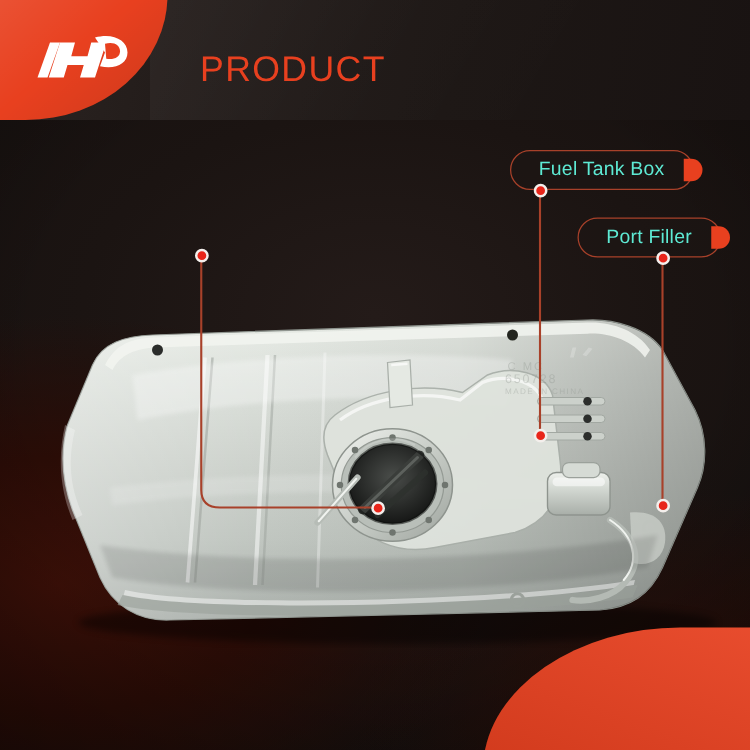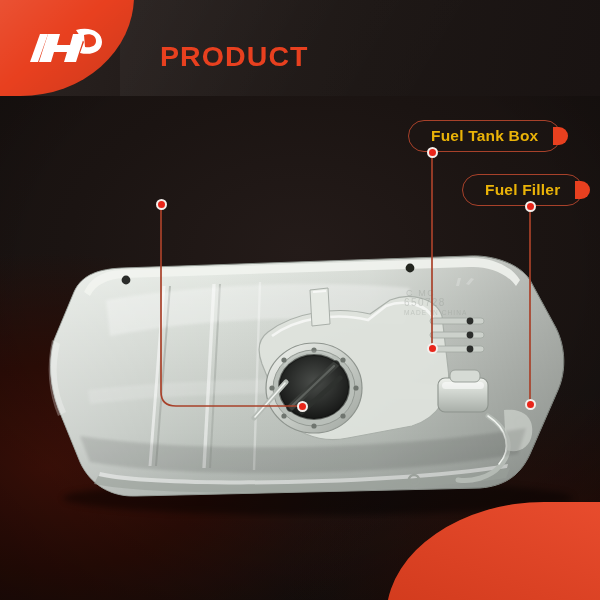--- a/index.html
+++ b/index.html
@@ -31,21 +31,21 @@
     border-bottom-right-radius:118px 104px;}
   .hdr-red-sh{position:absolute;left:-8px;top:-4px;width:142px;height:100px;
     background:linear-gradient(140deg,rgba(255,255,255,.10) 0%,rgba(255,255,255,0) 46%,rgba(0,0,0,.12) 100%);
     border-bottom-right-radius:118px 104px;}
 
   .logo{position:absolute;left:24px;top:22px;width:86px;height:52px;}
   .logo svg{display:block;}
 
   .title{position:absolute;left:160px;top:36px;height:40px;
     display:flex;align-items:center;gap:21px;
-    font-size:28.5px;font-weight:700;letter-spacing:1.1px;justify-content:center;}
+    font-size:28.5px;font-weight:400;letter-spacing:1.1px;justify-content:center;}
   .t-red{color:#e8401f;}
   .t-white{color:#f2f0ef;}
 
   
   .foot-red{position:absolute;right:-40px;bottom:-22px;width:250px;height:120px;
     background:#e8401f;
     border-top-left-radius:150px 108px;
     transform:skewX(-4deg);}
   .foot-red-sh{position:absolute;right:-40px;bottom:-22px;width:250px;height:120px;
     background:linear-gradient(200deg,rgba(255,255,255,.07),rgba(0,0,0,.10));
@@ -57,21 +57,21 @@
 
   
   .wires{position:absolute;inset:0;}
   .wires svg{display:block;}
 
   
   .pill{position:absolute;height:32px;display:flex;align-items:center;
     border:1.6px solid #a8412a;border-radius:17px;
     background:rgba(30,22,20,.55);
     padding:0 22px;box-sizing:border-box;white-space:nowrap;}
-  .pill span{font-size:15.5px;color:#eab308;letter-spacing:.2px;font-weight:700;}
+  .pill span{font-size:15.5px;color:#5eead4;letter-spacing:.2px;font-weight:400;}
   .tab{position:absolute;top:50%;margin-top:-9px;width:15px;height:18px;background:#e8401f;}
   .tab.right{right:-8px;border-top-right-radius:9px;border-bottom-right-radius:9px;}
   .tab.left{left:-8px;border-top-left-radius:9px;border-bottom-left-radius:9px;}
 
   .node{position:absolute;width:11px;height:11px;border-radius:50%;
     background:#e8251a;border:2.2px solid #f4efec;box-sizing:border-box;}
   .endnode{position:absolute;width:11px;height:11px;border-radius:50%;
     background:#e8251a;border:2.2px solid #f4efec;box-sizing:border-box;}
 
   #p-tank{left:408px;top:120px;}
@@ -288,21 +288,21 @@
       <path d="M 161 204 L 161 392 Q 161 406 176 406 L 300 406" stroke="#a8412a" stroke-width="1.7" fill="none"></path>
     </svg>
   </div>
 
   <div class="pill" id="p-tank">
     <span>Fuel Tank Box</span>
     <i class="tab right"></i>
   </div>
 
   <div class="pill" id="p-filler">
-    <span>Fuel Filler</span>
+    <span>Port Filler</span>
     <i class="tab right"></i>
   </div>
 
 
   <div class="node" style="left:427px;top:147px;"></div>
   <div class="node" style="left:525px;top:201px;"></div>
   <div class="node" style="left:156px;top:199px;"></div>
 
   <div class="endnode" style="left:427px;top:343px;"></div>
   <div class="endnode" style="left:525px;top:399px;"></div>

